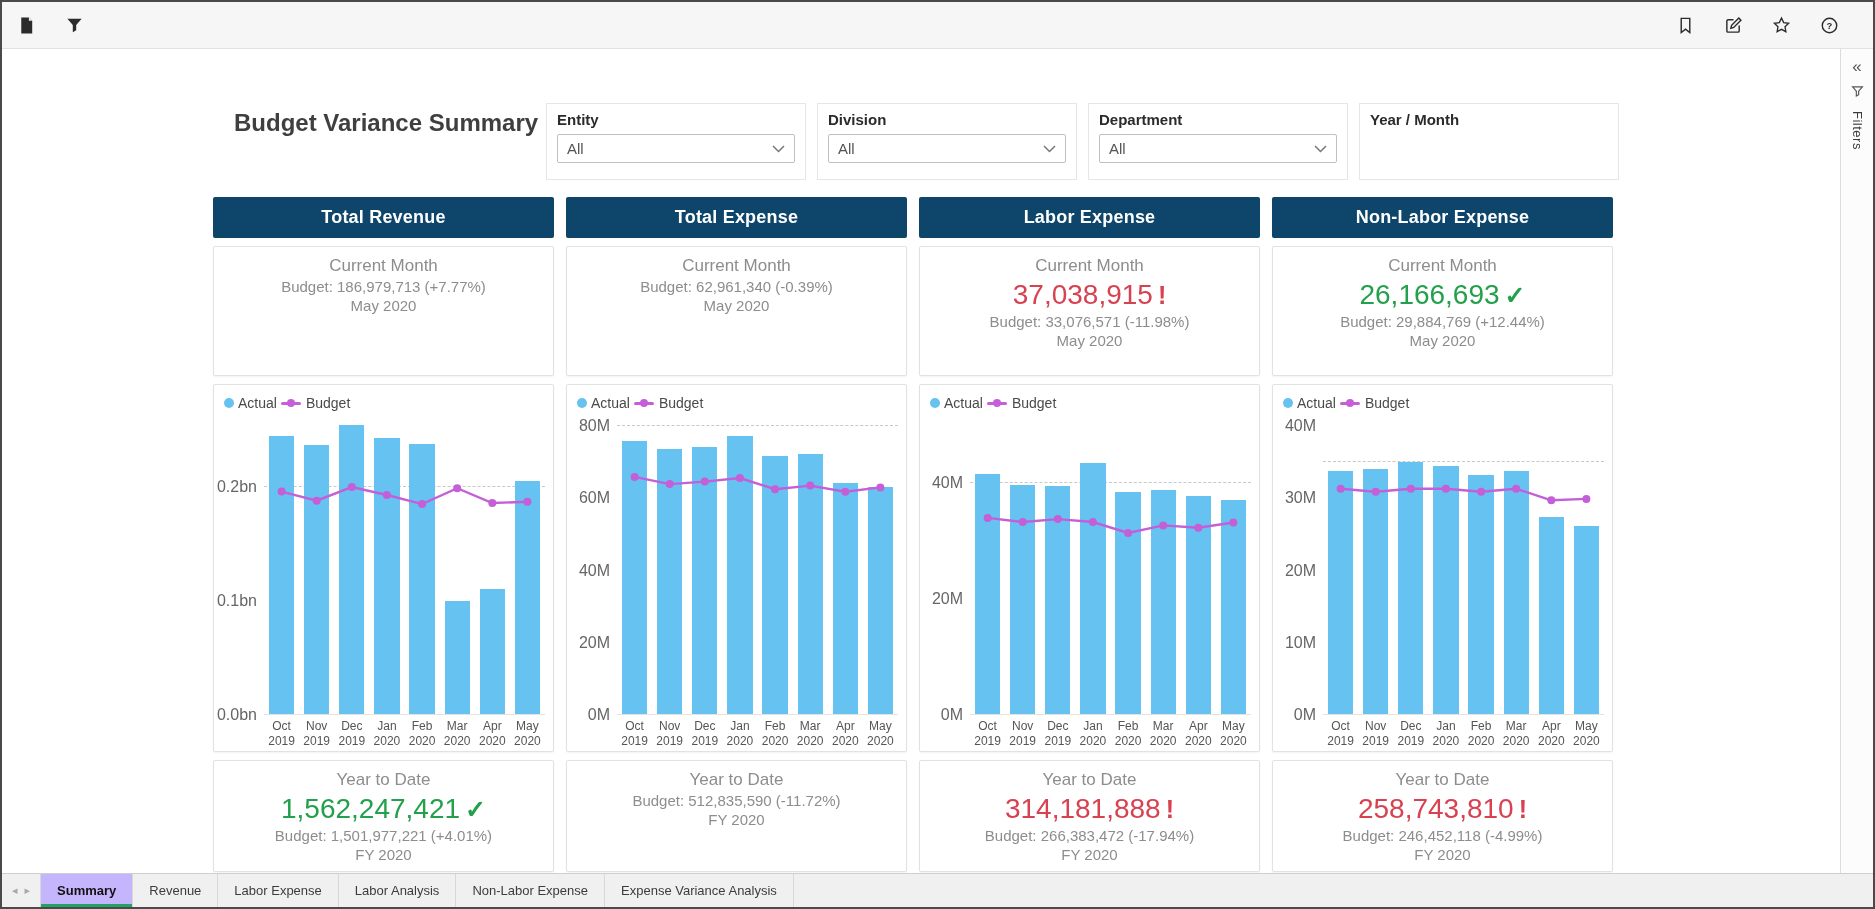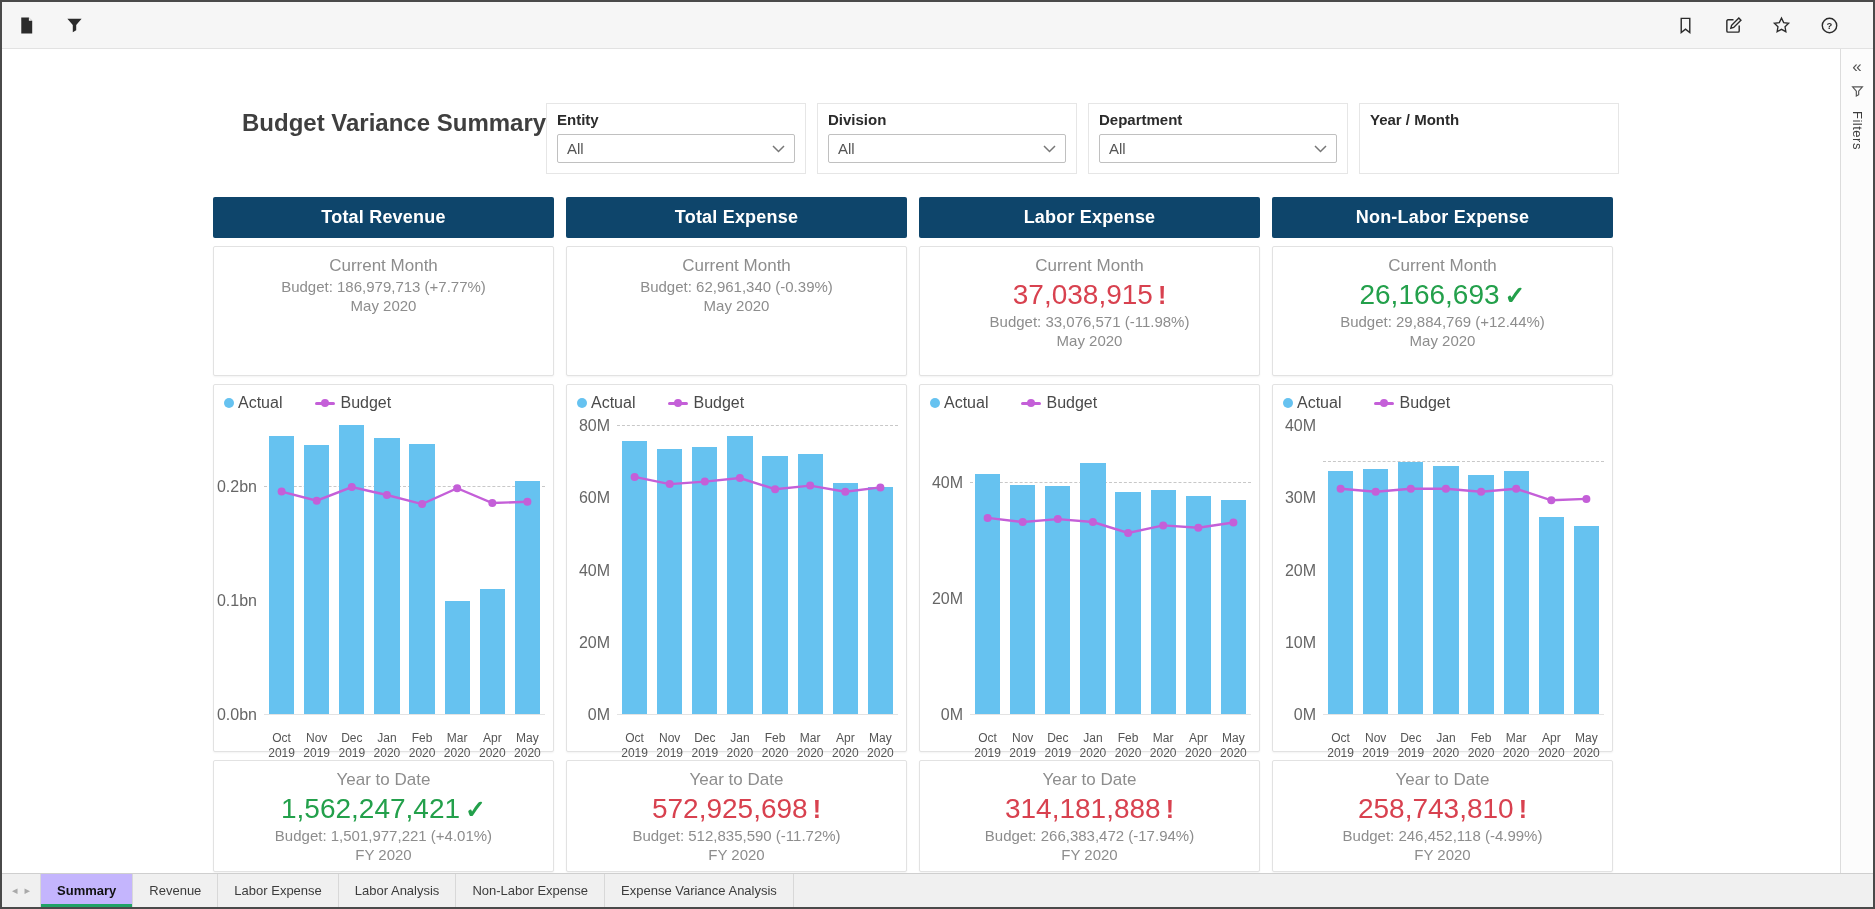--- a/index.html
+++ b/index.html
@@ -12,24 +12,24 @@
   .window{position:relative;width:1875px;height:909px;border:2px solid #4a4a4a;background:#fff;overflow:hidden;}
 
   
   .toolbar{height:47px;background:#f6f6f6;border-bottom:1px solid #e2e2e2;display:flex;align-items:center;justify-content:space-between;padding:0 34px 0 14px;}
   .tb-group{display:flex;gap:28px;align-items:center;}
   .tb-icon{width:20px;height:20px;display:inline-flex;align-items:center;justify-content:center;cursor:pointer;}
   .tb-icon svg{width:19px;height:19px;}
 
   
   .main{position:absolute;top:47px;left:0;right:0;bottom:34px;background:#fff;}
-  .page-title{position:absolute;left:240px;top:60px;font-size:24px;font-weight:700;color:#3f3f3f;margin:0;}
+  .page-title{position:absolute;left:232px;top:60px;font-size:24px;font-weight:700;color:#3f3f3f;margin:0;}
 
   .filters-row{position:absolute;left:544px;top:54px;display:flex;gap:11px;}
-  .filter-card{width:260px;border:1px solid #e6e6e6;background:#fff;padding:7px 10px 10px;}
+  .filter-card{width:260px;border:1px solid #e6e6e6;background:#fff;padding:7px 10px 16px;}
   .filter-label{font-size:15px;font-weight:700;color:#2b2b2b;}
   .filter-select{margin-top:6px;height:29px;border:1px solid #c0c0c0;border-radius:2px;display:flex;align-items:center;justify-content:space-between;padding:0 9px;cursor:pointer;background:#fff;}
   .filter-value{font-size:15px;color:#555;white-space:nowrap;overflow:hidden;}
   .chev{width:13px;height:8px;flex:none;}
 
   
   .kpi-grid{position:absolute;left:211px;top:148px;display:grid;grid-template-columns:repeat(4,341px);gap:12px;}
   .kpi-header{height:41px;background:var(--header-bg);color:#fff;font-size:18px;font-weight:700;display:flex;align-items:center;justify-content:center;border-radius:2px;margin-bottom:8px;letter-spacing:.2px;}
   .card{border:1px solid #e2e2e2;border-radius:2px;background:#fff;box-shadow:0 1px 2px rgba(0,0,0,.05);margin-bottom:8px;}
   .kpi-card{text-align:center;padding:9px 6px 10px;}
@@ -37,35 +37,35 @@
   .kpi-card.ytd{height:112px;}
   .kpi-label{font-size:17px;color:var(--muted);}
   .kpi-value{font-size:28px;margin-top:3px;line-height:1.15;white-space:nowrap;}
   .kpi-value.good{color:var(--good);}
   .kpi-value.bad{color:var(--bad);}
   .kpi-status-icon{font-weight:700;margin-left:5px;font-size:25px;}
   .kpi-sub{font-size:15px;color:var(--muted);margin-top:2px;}
 
   
   .chart-card{height:368px;padding:8px 8px 4px 6px;}
-  .legend{display:flex;gap:33px;align-items:center;font-size:16px;color:#4a4a4a;padding-left:4px;height:20px;}
+  .legend{display:flex;gap:4px;align-items:center;font-size:14px;color:#4a4a4a;padding-left:4px;height:20px;}
   .legend-item{display:inline-flex;align-items:center;}
   .legend-dot{width:10px;height:10px;border-radius:50%;background:var(--bar);display:inline-block;margin-right:4px;}
   .legend-line{width:20px;height:3px;background:var(--line);display:inline-flex;align-items:center;justify-content:center;margin-right:5px;border-radius:2px;}
   .legend-line-dot{width:8px;height:8px;border-radius:50%;background:var(--line);}
   .chart-body{display:flex;margin-top:6px;}
   .y-axis{position:relative;width:44px;height:296px;flex:none;}
   .ytick{position:absolute;right:7px;transform:translateY(50%);font-size:16px;color:#666;white-space:nowrap;}
   .plot{position:relative;flex:1;height:296px;border-bottom:1px solid #e3e3e3;}
   .gridline{position:absolute;left:0;right:0;border-top:1px dashed #c8c8c8;}
   .bars{position:absolute;left:0;right:0;top:0;bottom:0;display:flex;align-items:flex-end;}
   .bar-slot{flex:1;display:flex;justify-content:center;align-items:flex-end;height:100%;}
   .bar{width:72%;background:var(--bar);}
   .line-overlay{position:absolute;left:0;top:0;width:100%;height:100%;pointer-events:none;}
-  .x-axis{display:flex;margin-left:44px;margin-top:16px;}
+  .x-axis{display:flex;margin-left:44px;margin-top:4px;}
   .x-cell{flex:1;text-align:center;font-size:12px;color:#555;line-height:1.25;}
 
   
   .filters-pane{position:absolute;top:0;right:0;bottom:0;width:33px;background:#fcfcfc;border-left:1px solid #dcdcdc;display:flex;flex-direction:column;align-items:center;padding-top:9px;gap:9px;}
   .pane-collapse{font-size:17px;color:#555;cursor:pointer;line-height:1;}
   .pane-funnel svg{width:13px;height:13px;}
   .pane-label{writing-mode:vertical-rl;font-size:13px;color:#3d3d3d;letter-spacing:.5px;}
 
   
   .tabbar{position:absolute;left:0;right:0;bottom:0;height:34px;background:#f0f0f0;border-top:1px solid #cfcfcf;display:flex;align-items:stretch;}
@@ -379,23 +379,20 @@
               </div>
               <div class="x-cell">
                 <div>May</div>
                 <div>2020</div>
               </div>
             </div>
     </div>
 
     <div class="card kpi-card ytd">
       <div class="kpi-label">Year to Date</div>
-      <div class="kpi-value bad">
-        <span>572,925,698</span><span class="kpi-status-icon">!</span>
-      </div>
       <div class="kpi-sub">Budget: 512,835,590 (-11.72%)</div>
       <div class="kpi-sub">FY 2020</div>
     </div>
   </div>
 
   <div class="kpi-col">
     <div class="kpi-header">Labor Expense</div>
 
     <div class="card kpi-card current">
       <div class="kpi-label">Current Month</div>

